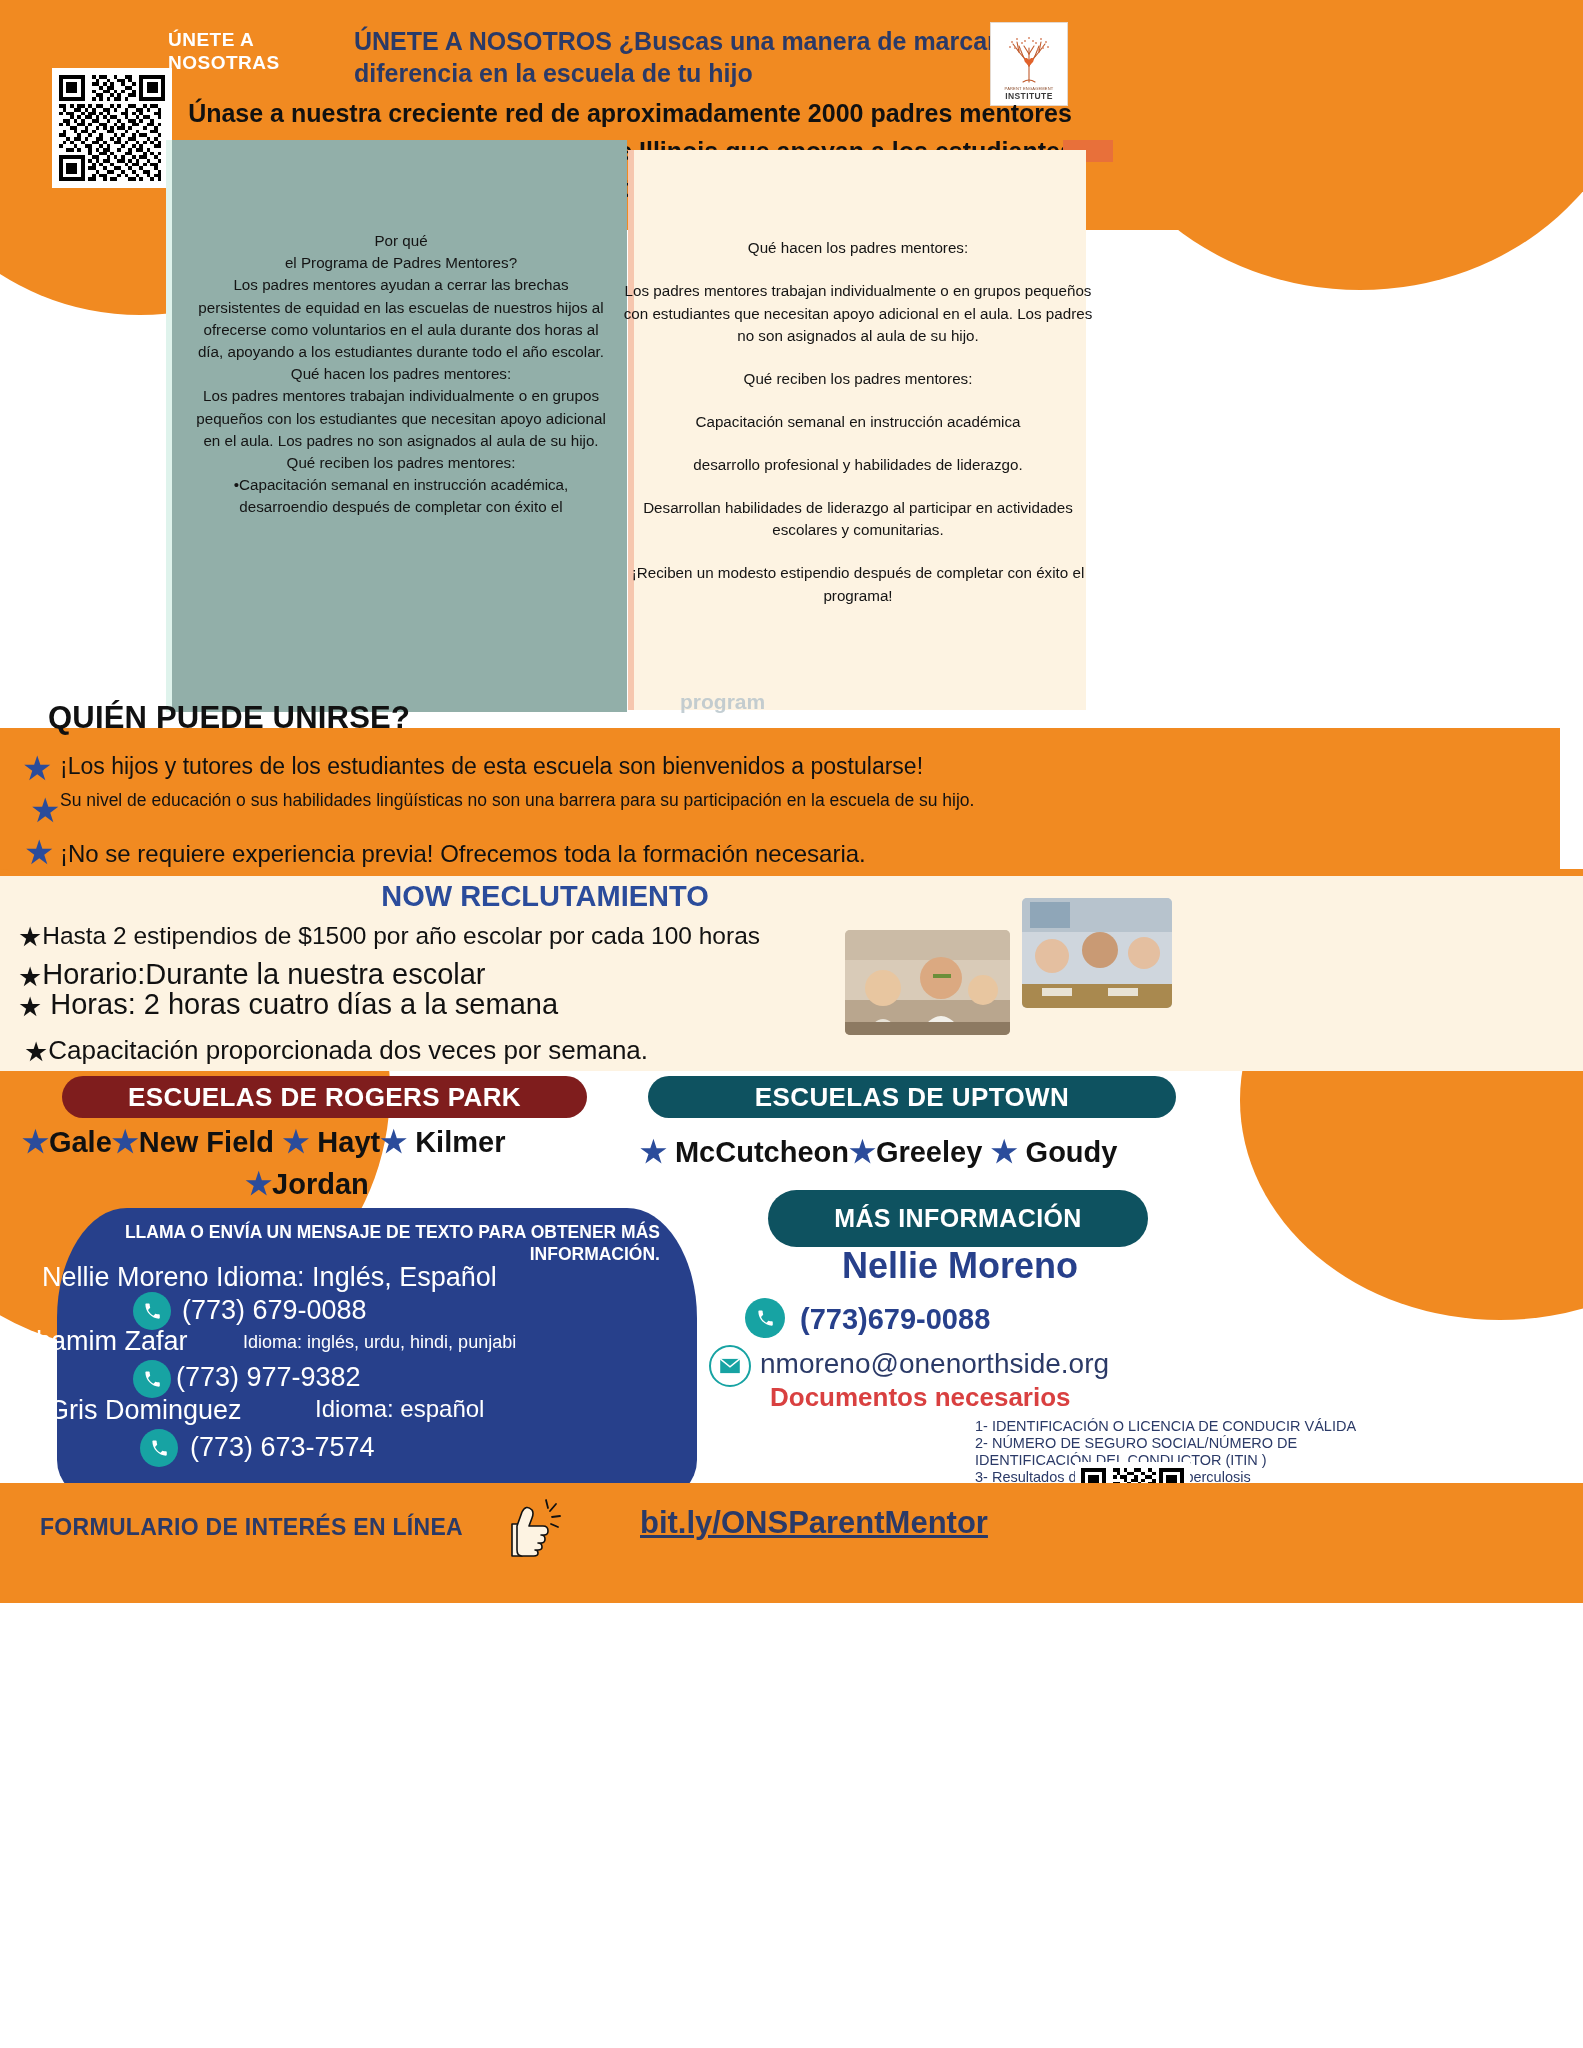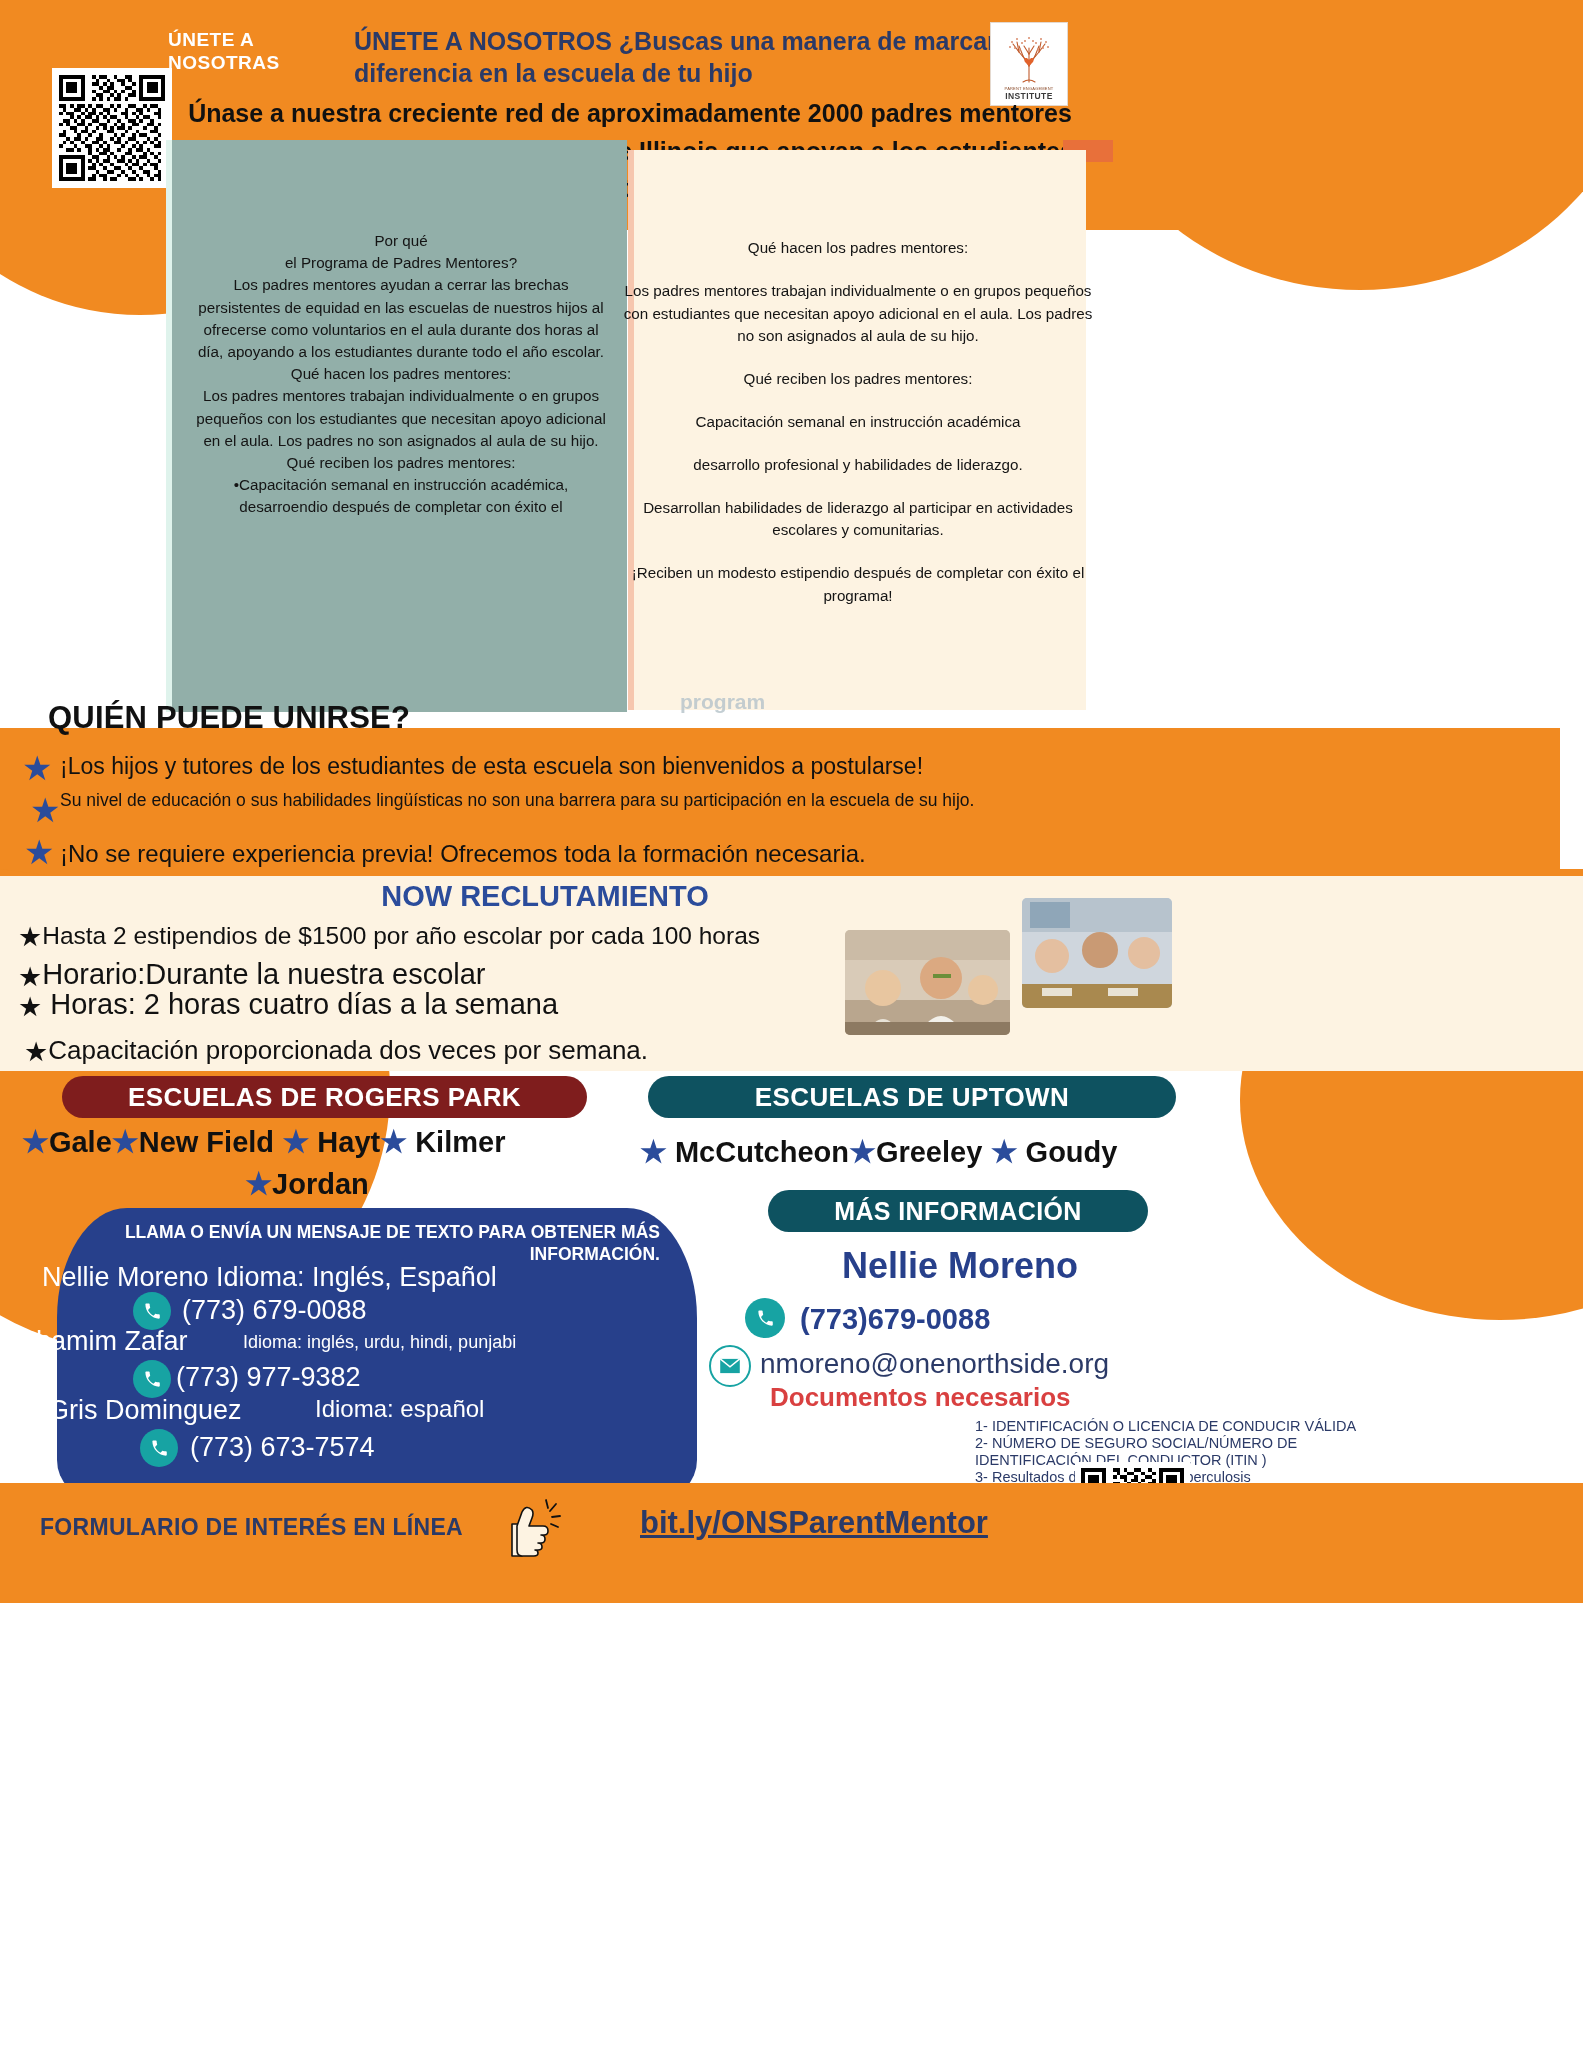--- a/index.html
+++ b/index.html
@@ -148,21 +148,21 @@
   #photo-2 { left: 1022px; top: 898px; width: 150px; height: 110px; }
 
   
   .pill {
     position: absolute; border-radius: 40px; color: #ffffff;
     font-weight: bold; display: flex; align-items: center; justify-content: center;
     letter-spacing: .4px;
   }
   #pill-rogers { left: 62px;  top: 1076px; width: 525px; height: 42px; background: #7f1d1d; font-size: 26px; }
   #pill-uptown { left: 648px; top: 1076px; width: 528px; height: 42px; background: #0E5260; font-size: 26px; }
-  #pill-mas    { left: 768px; top: 1190px; width: 380px; height: 42px; background: #0E5260; font-size: 25px; }
+  #pill-mas    { left: 768px; top: 1190px; width: 380px; height: 57px; background: #0E5260; font-size: 25px; }
 
   .school-row { position: absolute; color: #111111; font-weight: bold; font-size: 29px; }
   #rogers-row1 { left: 22px;  top: 1124px; width: 570px; }
   #rogers-row2 { left: 22px;  top: 1166px; width: 570px; text-align: center; }
   #uptown-row1 { left: 640px; top: 1134px; width: 540px; }
   .star-nav { color: #2B4C9B; font-size: 30px; }
 
   
   #contact-oval {
     position: absolute; left: 57px; top: 1208px; width: 640px; height: 292px;

